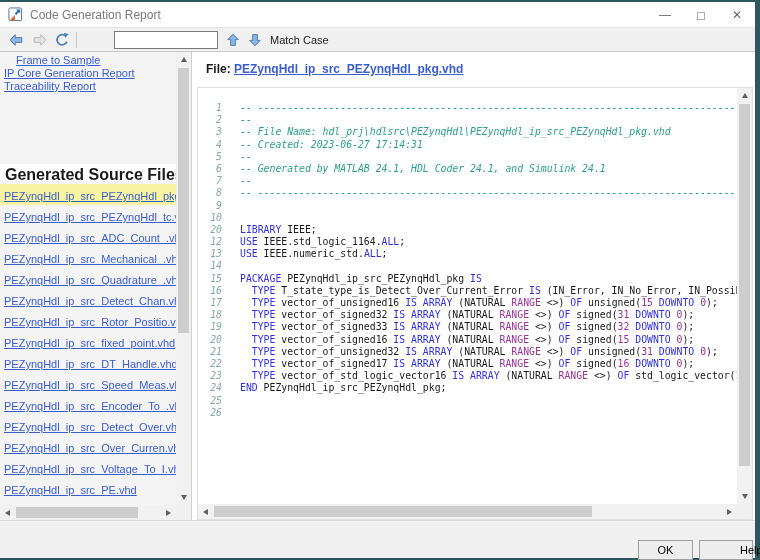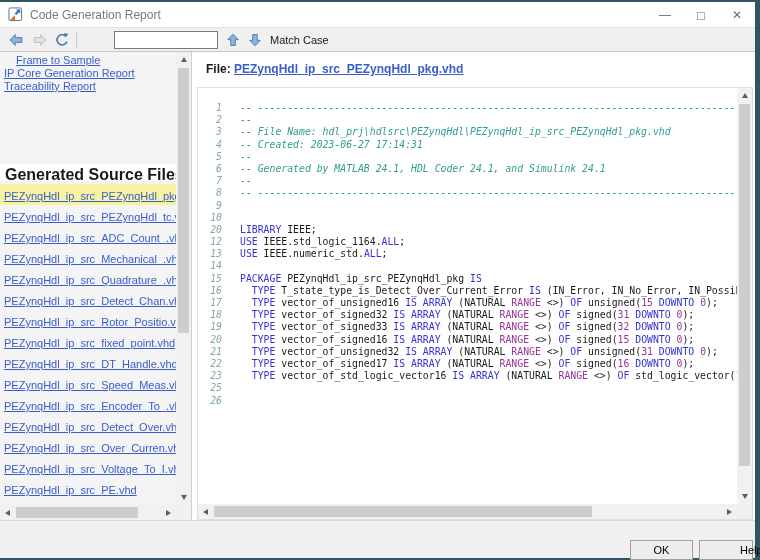--- a/index.html
+++ b/index.html
@@ -78,21 +78,21 @@
   .seg-t{color:#1a1a1a;}
   .seg-k{color:var(--keyword);}
   .seg-c{color:var(--comment);font-style:italic;}
   .seg-v{color:var(--violet);}
   .main-vscroll{right:0;top:0;height:calc(100% - 15px);}
   .main-hscroll{left:0;bottom:0;width:calc(100% - 15px);}
 
   
   .btn{position:absolute;top:19px;height:20px;background:#ededed;border:1px solid #a0a0a0;
        font-size:11px;font-family:"Liberation Sans",sans-serif;cursor:pointer;}
-  .btn-ok{right:62px;width:63px;}
+  .btn-ok{right:62px;width:55px;}
   .btn-help{right:2px;width:54px;padding-left:40px;}
 </style>
 </head>
 <body>
 
 <div class="window">
 
   <div class="titlebar">
     <span class="app-icon">
       <svg width="15" height="15" viewBox="0 0 16 16">
@@ -218,20 +218,21 @@
           <div class="code-row"><span class="ln">14</span><span class="code-text"></span></div>
           <div class="code-row"><span class="ln">15</span><span class="code-text"><span class="seg-k">PACKAGE</span><span class="seg-t"> PEZynqHdl_ip_src_PEZynqHdl_pkg </span><span class="seg-k">IS</span></span></div>
           <div class="code-row"><span class="ln">16</span><span class="code-text"><span class="seg-t">  </span><span class="seg-k">TYPE</span><span class="seg-t"> T_state_type_is_Detect_Over_Current_Error </span><span class="seg-k">IS</span><span class="seg-t"> (IN_Error, IN_No_Error, IN_Possible_Error);</span></span></div>
           <div class="code-row"><span class="ln">17</span><span class="code-text"><span class="seg-t">  </span><span class="seg-k">TYPE</span><span class="seg-t"> vector_of_unsigned16 </span><span class="seg-k">IS</span><span class="seg-t"> </span><span class="seg-k">ARRAY</span><span class="seg-t"> (NATURAL </span><span class="seg-v">RANGE</span><span class="seg-t"> &lt;&gt;) </span><span class="seg-k">OF</span><span class="seg-t"> unsigned(</span><span class="seg-v">15</span><span class="seg-t"> </span><span class="seg-k">DOWNTO</span><span class="seg-t"> </span><span class="seg-v">0</span><span class="seg-t">);</span></span></div>
           <div class="code-row"><span class="ln">18</span><span class="code-text"><span class="seg-t">  </span><span class="seg-k">TYPE</span><span class="seg-t"> vector_of_signed32 </span><span class="seg-k">IS</span><span class="seg-t"> </span><span class="seg-k">ARRAY</span><span class="seg-t"> (NATURAL </span><span class="seg-v">RANGE</span><span class="seg-t"> &lt;&gt;) </span><span class="seg-k">OF</span><span class="seg-t"> signed(</span><span class="seg-v">31</span><span class="seg-t"> </span><span class="seg-k">DOWNTO</span><span class="seg-t"> </span><span class="seg-v">0</span><span class="seg-t">);</span></span></div>
           <div class="code-row"><span class="ln">19</span><span class="code-text"><span class="seg-t">  </span><span class="seg-k">TYPE</span><span class="seg-t"> vector_of_signed33 </span><span class="seg-k">IS</span><span class="seg-t"> </span><span class="seg-k">ARRAY</span><span class="seg-t"> (NATURAL </span><span class="seg-v">RANGE</span><span class="seg-t"> &lt;&gt;) </span><span class="seg-k">OF</span><span class="seg-t"> signed(</span><span class="seg-v">32</span><span class="seg-t"> </span><span class="seg-k">DOWNTO</span><span class="seg-t"> </span><span class="seg-v">0</span><span class="seg-t">);</span></span></div>
           <div class="code-row"><span class="ln">20</span><span class="code-text"><span class="seg-t">  </span><span class="seg-k">TYPE</span><span class="seg-t"> vector_of_signed16 </span><span class="seg-k">IS</span><span class="seg-t"> </span><span class="seg-k">ARRAY</span><span class="seg-t"> (NATURAL </span><span class="seg-v">RANGE</span><span class="seg-t"> &lt;&gt;) </span><span class="seg-k">OF</span><span class="seg-t"> signed(</span><span class="seg-v">15</span><span class="seg-t"> </span><span class="seg-k">DOWNTO</span><span class="seg-t"> </span><span class="seg-v">0</span><span class="seg-t">);</span></span></div>
           <div class="code-row"><span class="ln">21</span><span class="code-text"><span class="seg-t">  </span><span class="seg-k">TYPE</span><span class="seg-t"> vector_of_unsigned32 </span><span class="seg-k">IS</span><span class="seg-t"> </span><span class="seg-k">ARRAY</span><span class="seg-t"> (NATURAL </span><span class="seg-v">RANGE</span><span class="seg-t"> &lt;&gt;) </span><span class="seg-k">OF</span><span class="seg-t"> unsigned(</span><span class="seg-v">31</span><span class="seg-t"> </span><span class="seg-k">DOWNTO</span><span class="seg-t"> </span><span class="seg-v">0</span><span class="seg-t">);</span></span></div>
           <div class="code-row"><span class="ln">22</span><span class="code-text"><span class="seg-t">  </span><span class="seg-k">TYPE</span><span class="seg-t"> vector_of_signed17 </span><span class="seg-k">IS</span><span class="seg-t"> </span><span class="seg-k">ARRAY</span><span class="seg-t"> (NATURAL </span><span class="seg-v">RANGE</span><span class="seg-t"> &lt;&gt;) </span><span class="seg-k">OF</span><span class="seg-t"> signed(</span><span class="seg-v">16</span><span class="seg-t"> </span><span class="seg-k">DOWNTO</span><span class="seg-t"> </span><span class="seg-v">0</span><span class="seg-t">);</span></span></div>
           <div class="code-row"><span class="ln">23</span><span class="code-text"><span class="seg-t">  </span><span class="seg-k">TYPE</span><span class="seg-t"> vector_of_std_logic_vector16 </span><span class="seg-k">IS</span><span class="seg-t"> </span><span class="seg-k">ARRAY</span><span class="seg-t"> (NATURAL </span><span class="seg-v">RANGE</span><span class="seg-t"> &lt;&gt;) </span><span class="seg-k">OF</span><span class="seg-t"> std_logic_vector(</span><span class="seg-v">15</span></span></div>
+          <div class="code-row"><span class="ln">24</span><span class="code-text"><span class="seg-k">END</span><span class="seg-t"> PEZynqHdl_ip_src_PEZynqHdl_pkg;</span></span></div>
           <div class="code-row"><span class="ln">25</span><span class="code-text"></span></div>
           <div class="code-row"><span class="ln">26</span><span class="code-text"></span></div>
         </div>
 
       <div class="sb-v main-vscroll">
         <span class="sb-btn" style="top:0;">
             <span class="tri tri-up"></span>
           </span>
         <div class="sb-thumb" style="left:2px;width:11px;top:16px;height:362px;"></div>
         <span class="sb-btn" style="bottom:0;">

